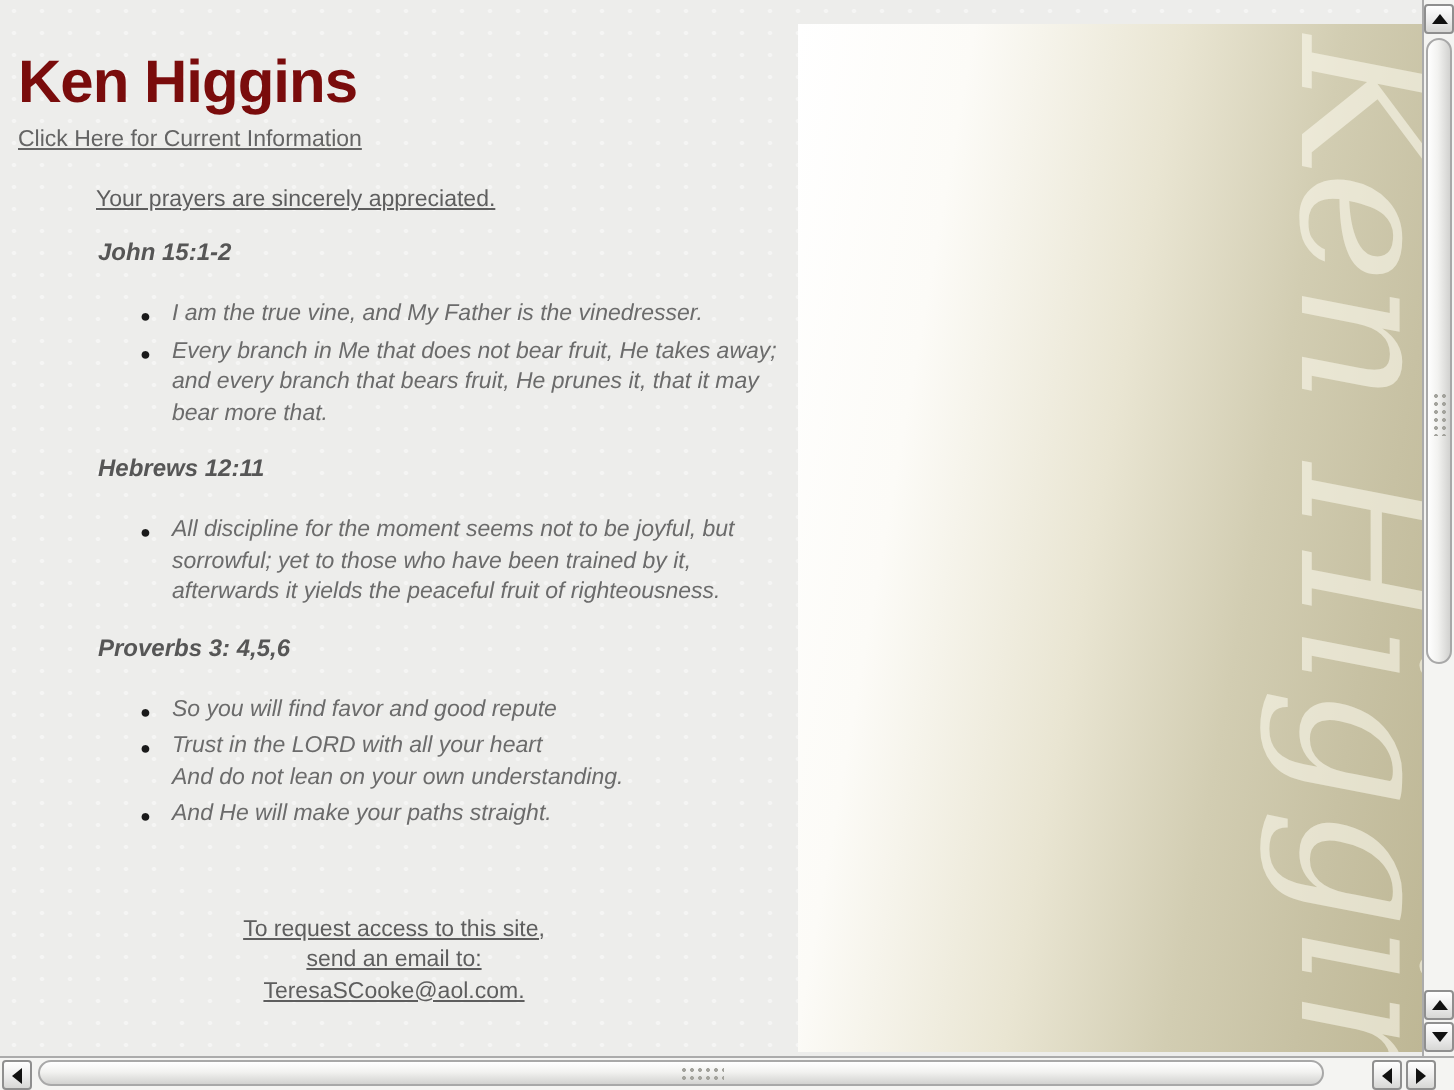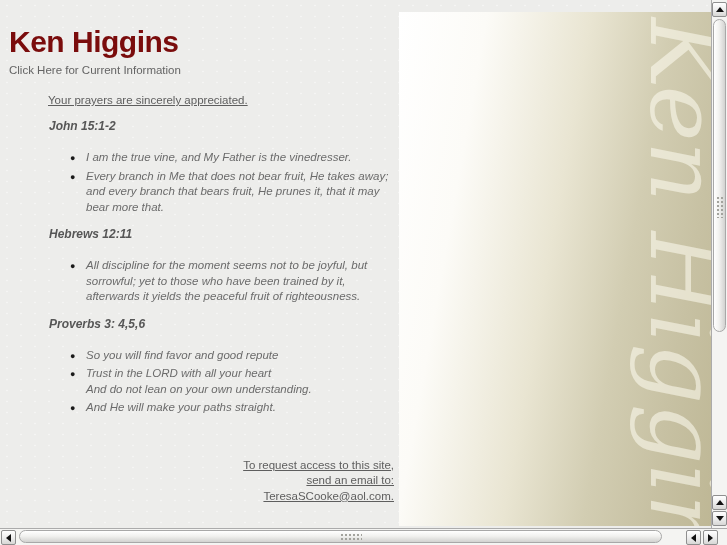--- a/index.html
+++ b/index.html
@@ -18,42 +18,42 @@
   .content { position:absolute; left:0; top:0; width:399px; }
 
   .page-title {
     margin:27px 0 0 9px;
     font-size:30px; line-height:30px; font-weight:bold;
     color:#7a0c0c; letter-spacing:-0.5px;
   }
   .info-link {
     display:inline-block; margin:7px 0 0 9px;
     font-size:11.5px; line-height:13px;
-    color:#646464; cursor:pointer;
+    color:#646464; text-decoration:underline; cursor:pointer;
   }
   .intro { margin:16px 0 0 48px; font-size:11.5px; line-height:13px; color:#5e5e5e;text-decoration:underline; }
 
   .section-heading {
     margin:13px 0 0 49px;
     font-size:12px; line-height:13px;
     font-weight:bold; font-style:italic; color:#565656;
   }
   ul.verse-list { list-style:none; margin:17px 0 0 0; padding:0; }
   li.verse-item {
     position:relative; padding-left:86px; margin:0 0 3px 0;
     font-size:11.5px; line-height:15.5px;
     font-style:italic; color:#6b6b6b;
   }
   .bullet-icon {
     position:absolute; left:70px; top:2px;
     font-style:normal; font-size:9px; color:#1a1a1a; line-height:12px;
   }
   .verse-line { display:block; }
 
-  .site-footer { width:394px; margin-top:42px; text-align:right; }
+  .site-footer { width:394px; margin-top:42px; text-align:center; }
   .footer-link {
     display:block; font-size:11.5px; line-height:15.5px;
     color:#5e5e5e; text-decoration:underline; cursor:pointer;
   }
 
   
   .side-panel {
     position:absolute; left:399px; top:12px; width:312px; height:514px;
     background:linear-gradient(100deg,
       #ffffff 0%, #fcfbf7 22%, #e9e5d2 48%, #d2cdb2 68%, #c7c1a3 84%, #beb795 100%);

